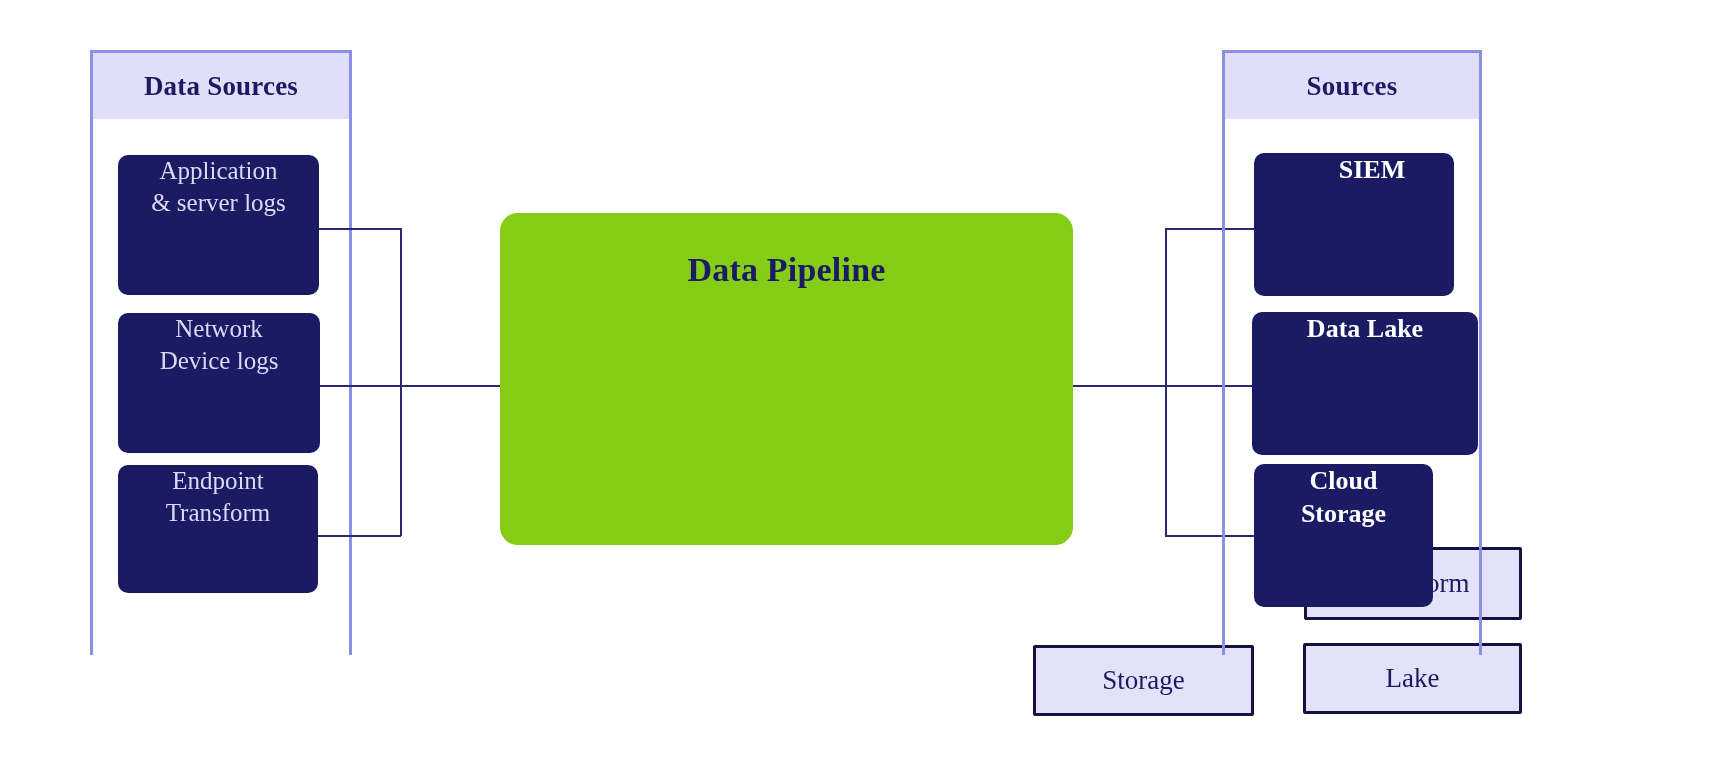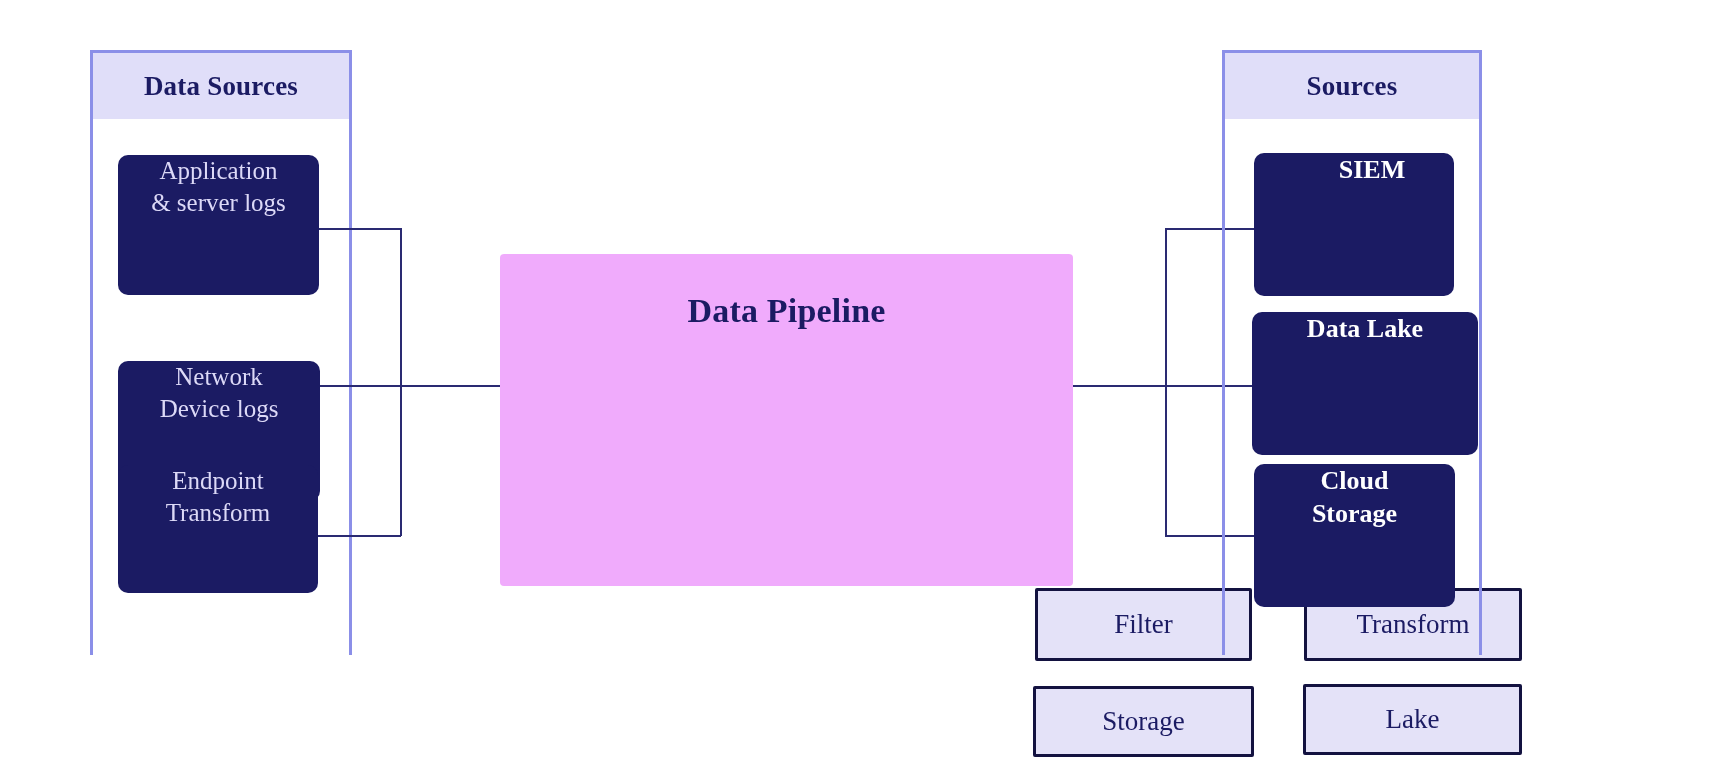--- a/index.html
+++ b/index.html
@@ -20,21 +20,21 @@
                     white-space:nowrap;}
 
   
   .node{position:absolute;box-sizing:border-box;background:#1b1b63;border-radius:10px;
         display:flex;align-items:flex-start;justify-content:center;text-align:center;}
   .node-label{color:#dcd9f7;font-size:25px;line-height:1.28;font-weight:normal;
               padding:0 8px;}
   .node-label.bold{color:#ffffff;font-weight:bold;font-size:26px;}
 
   
-  .pipeline{position:absolute;box-sizing:border-box;background:#f0abfc;border-radius:4px;margin-top:41px;}
+  .pipeline{position:absolute;box-sizing:border-box;background:#84cc16;border-radius:18px;}
   .pipeline-title{position:absolute;left:0;right:0;top:38px;text-align:center;
                   font-size:34px;font-weight:bold;color:#1b1b63;letter-spacing:.2px;}
   .stage-box{position:absolute;box-sizing:border-box;background:#e4e2f8;
              border:3px solid #131240;border-radius:2px;
              display:flex;align-items:center;justify-content:center;}
   .stage-box-label{font-size:27px;color:#1b1b63;font-weight:normal;white-space:nowrap;}
 
   
   .conn-h{position:absolute;height:0;border-top:2px solid #2a2a72;}
   .conn-v{position:absolute;width:0;border-left:2px solid #2a2a72;}
@@ -50,21 +50,21 @@
     </div>
   </div>
 
   <div class="node" style="left:118px;top:155px;width:201px;height:140px;">
     <div class="node-label">
       <span>Application</span><br>
       <span>&amp; server logs</span>
     </div>
   </div>
 
-  <div class="node" style="left:118px;top:313px;width:202px;height:140px;margin-top:48px;">
+  <div class="node" style="left:118px;top:313px;width:202px;height:140px;">
     <div class="node-label">
       <span>Network</span><br>
       <span>Device logs</span>
     </div>
   </div>
 
   <div class="node" style="left:118px;top:465px;width:200px;height:128px;">
     <div class="node-label">
       <span>Endpoint</span><br>
       <span>Transform</span>
@@ -75,23 +75,20 @@
 
   <div class="conn-h" style="left:320px;top:385px;width:181px;"></div>
 
   <div class="conn-h" style="left:318px;top:535px;width:83px;"></div>
 
   <div class="conn-v" style="left:400px;top:228px;height:308px;"></div>
 
   <div class="pipeline" style="left:500px;top:213px;width:573px;height:332px;">
     <div class="pipeline-title">Data Pipeline</div>
 
-    <div class="stage-box" style="left:535px;top:334px;width:217px;height:73px;">
-      <span class="stage-box-label">Filter</span>
-    </div>
 
     <div class="stage-box" style="left:804px;top:334px;width:218px;height:73px;">
       <span class="stage-box-label">Transform</span>
     </div>
 
     <div class="stage-box" style="left:533px;top:432px;width:221px;height:71px;">
       <span class="stage-box-label">Storage</span>
     </div>
 
     <div class="stage-box" style="left:803px;top:430px;width:219px;height:71px;">
@@ -120,20 +117,20 @@
       <span>SIEM</span>
     </div>
   </div>
 
   <div class="node" style="left:1252px;top:312px;width:226px;height:143px;">
     <div class="node-label bold">
       <span>Data Lake</span>
     </div>
   </div>
 
-  <div class="node" style="left:1254px;top:464px;width:201px;height:143px;">
+  <div class="node" style="left:1254px;top:464px;width:179px;height:143px;">
     <div class="node-label bold">
       <span>Cloud</span><br>
       <span>Storage</span>
     </div>
   </div>
 
 </div>
 
 </body></html>

